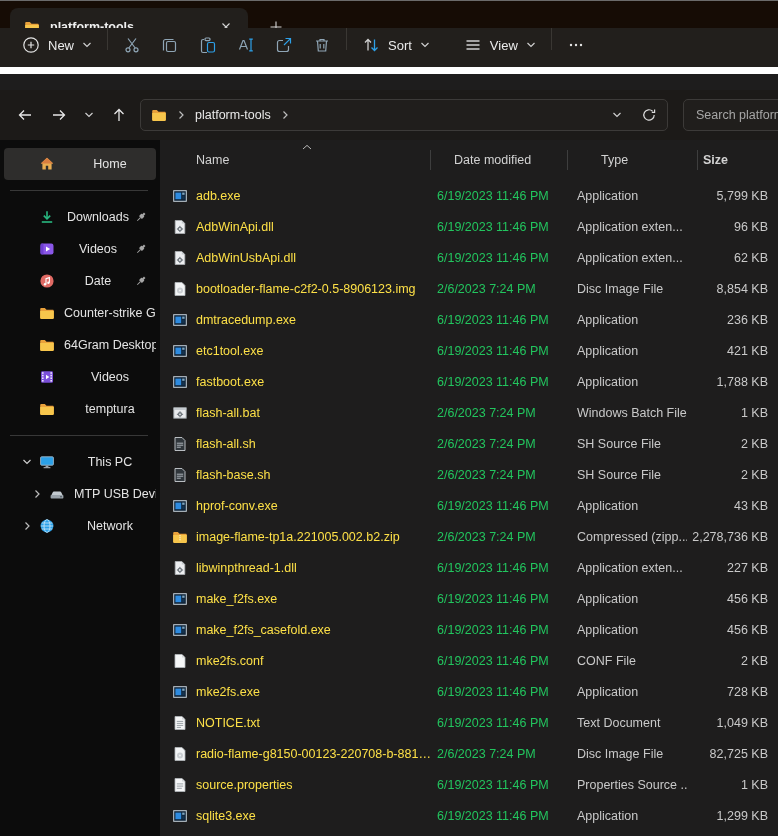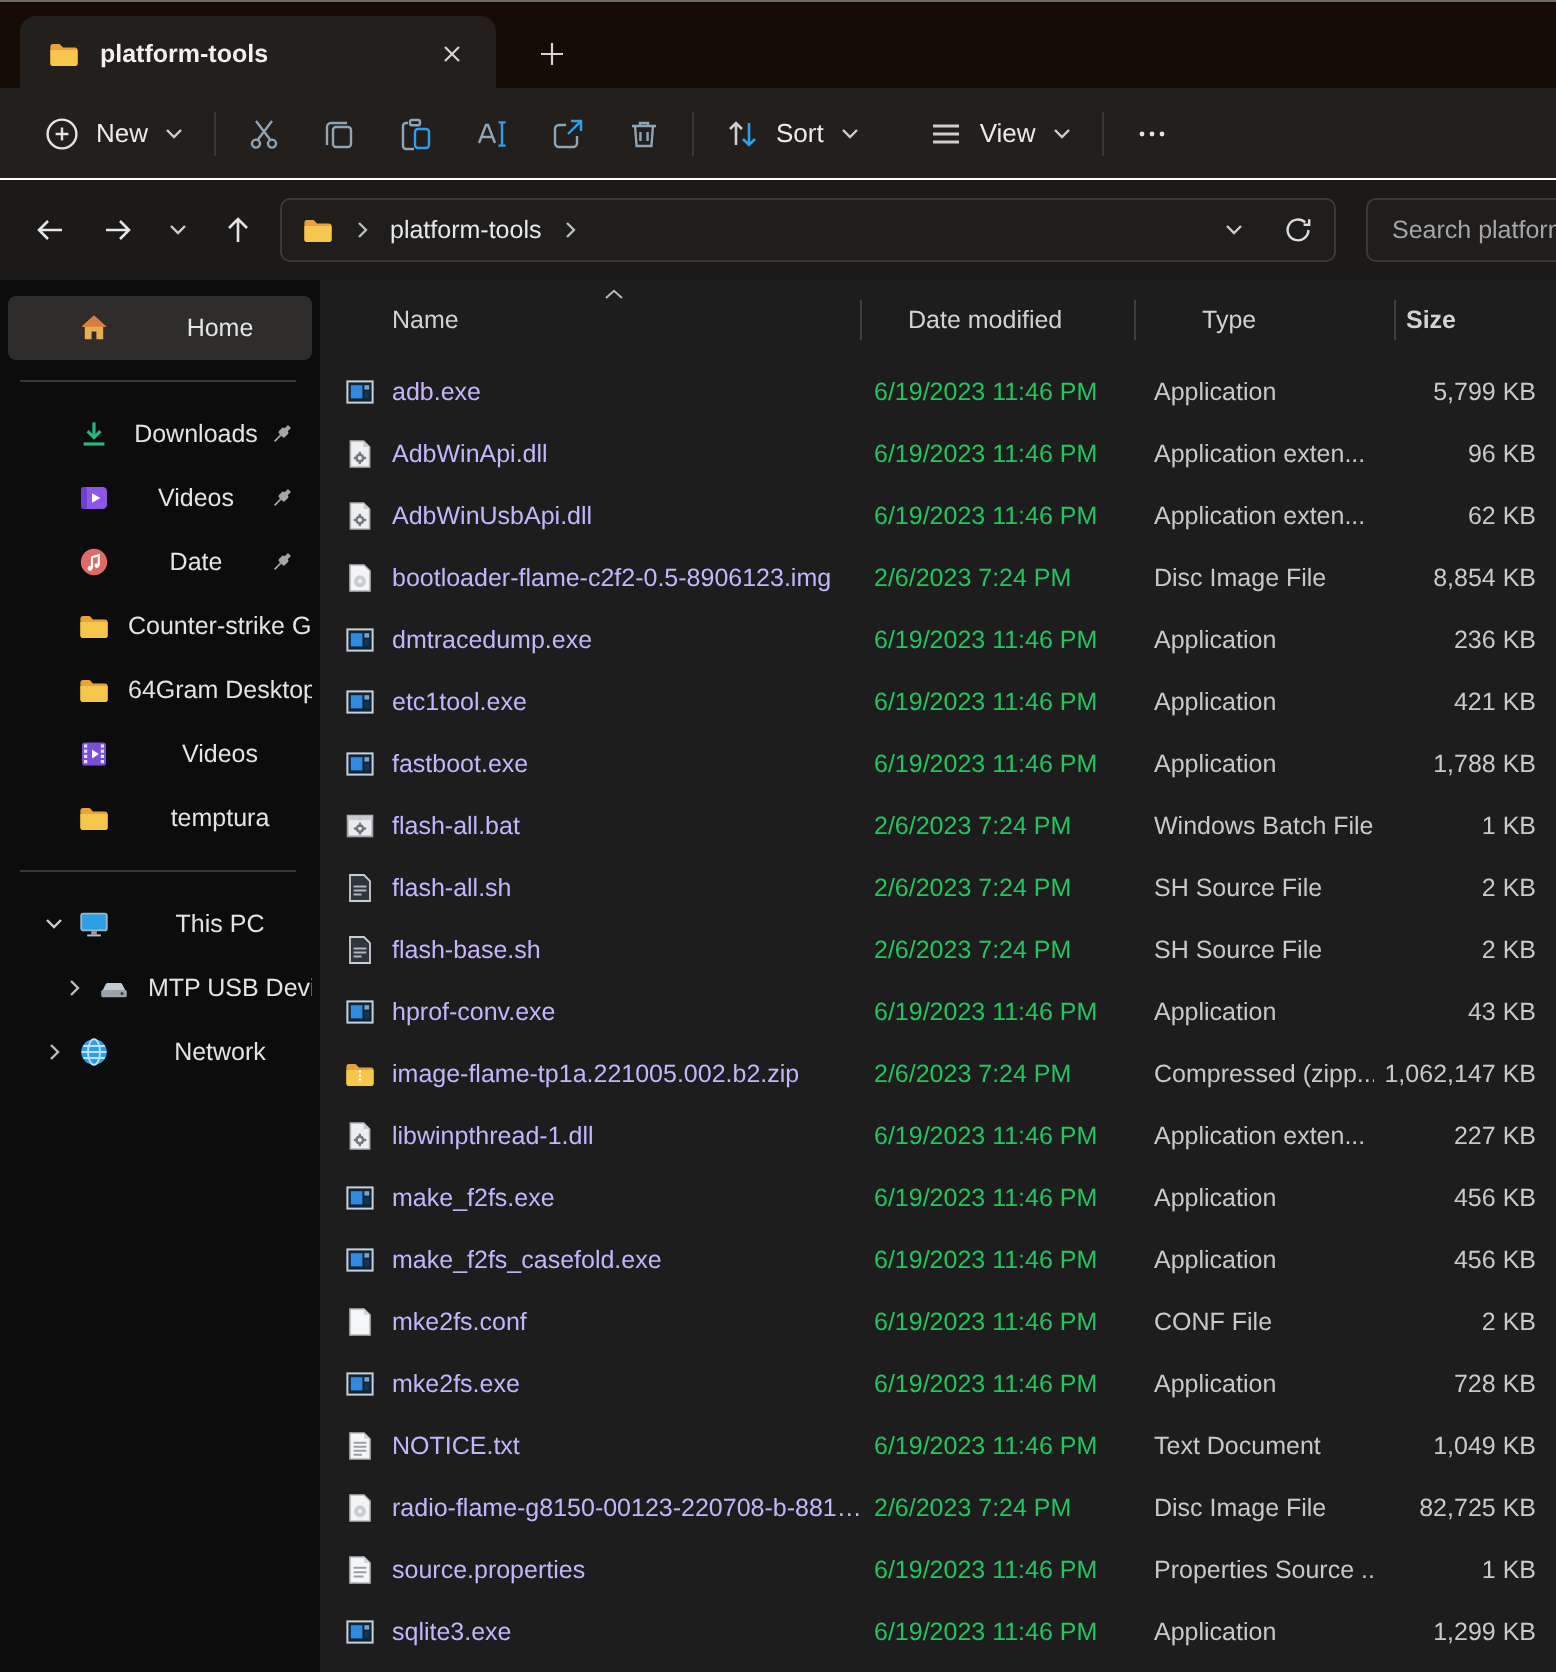--- a/index.html
+++ b/index.html
@@ -14,22 +14,22 @@
 
   
   .titlebar{position:absolute;left:0;top:0;width:778px;height:44px;background:#160c05;border-top:1px solid #6b6b6b;box-sizing:border-box;}
   .tab{position:absolute;left:10px;top:7px;width:238px;height:37px;background:#221f1c;
        border-radius:8px 8px 0 0;display:flex;align-items:center;padding:0 10px 0 14px;box-sizing:border-box;gap:10px;}
   .tab-label{flex:1;font-size:12.5px;font-weight:700;color:#f0f0f0;white-space:nowrap;overflow:hidden;}
   .tab-close{width:24px;height:24px;display:flex;align-items:center;justify-content:center;border-radius:4px;cursor:pointer;}
   .newtab{position:absolute;left:263px;top:13px;width:26px;height:26px;display:flex;align-items:center;justify-content:center;border-radius:4px;cursor:pointer;}
 
   
-  .toolbar{position:absolute;left:0;top:44px;width:778px;height:46px;background:#221f1c;
-           display:flex;align-items:center;border-bottom:1px solid #ffffff;box-sizing:border-box;}
+  .toolbar{position:absolute;left:0;top:28px;width:778px;height:46px;background:#221f1c;
+           display:flex;align-items:flex-start;border-bottom:7px solid #ffffff;box-sizing:border-box;}
   .tb-btn{display:flex;align-items:center;gap:7px;height:34px;padding:0 9px;border-radius:4px;cursor:pointer;}
   .tb-btn .lbl{font-size:13px;color:#ebebeb;}
   .tb-ic{width:38px;height:34px;display:flex;align-items:center;justify-content:center;border-radius:4px;cursor:pointer;}
   .tb-sep{width:1px;height:22px;background:#3a3733;margin:0 5px;flex:none;}
   .sp{flex:none;}
 
   
   .addrbar{position:absolute;left:0;top:90px;width:778px;height:50px;background:#1c1a18;display:flex;align-items:center;box-sizing:border-box;}
   .nav-btn{width:34px;height:32px;display:flex;align-items:center;justify-content:center;border-radius:4px;cursor:pointer;flex:none;}
   .addr-box{position:absolute;left:140px;top:9px;width:528px;height:32px;background:#201e1c;border:1px solid #3c3a38;border-radius:5px;
@@ -58,21 +58,21 @@
   .list-header{position:relative;height:40px;}
   .lh{position:absolute;top:13px;font-size:12.5px;color:#d2d2d2;cursor:pointer;}
   .lh-name{left:36px;} .lh-date{left:294px;} .lh-type{left:417px;margin-left:24px;} .lh-size{left:543px;font-weight:bold;}
   .lh-caret{position:absolute;left:142px;top:4px;cursor:pointer;}
   .lh-div{position:absolute;top:10px;width:1px;height:20px;background:#3e3e3e;}
   .d1{left:270px;} .d2{left:407px;} .d3{left:537px;}
 
   .rows{position:absolute;left:0;top:40px;right:0;bottom:0;}
   .row{display:flex;align-items:center;height:31px;padding-left:12px;box-sizing:border-box;cursor:default;}
   .ficn{width:16px;height:16px;margin-right:8px;}
-  .c-name{width:241px;font-size:12.5px;color:#c4b5fd;white-space:nowrap;overflow:hidden;text-overflow:ellipsis;padding-right:6px;box-sizing:border-box;}
+  .c-name{width:241px;font-size:12.5px;color:#fde047;white-space:nowrap;overflow:hidden;text-overflow:ellipsis;padding-right:6px;box-sizing:border-box;}
   .c-date{width:140px;font-size:12.5px;color:#22c55e;white-space:nowrap;}
   .c-type{width:110px;font-size:12.5px;color:#c9c9c9;white-space:nowrap;overflow:hidden;}
   .c-size{width:81px;font-size:12.5px;color:#c9c9c9;text-align:right;white-space:nowrap;}
 </style>
 </head>
 <body>
 
 <div class="titlebar">
   <div class="tab">
     <span class="icn">
@@ -652,21 +652,21 @@
         <span class="icn ficn">
           <svg width="16" height="16" viewBox="0 0 16 16">
             <path d="M1.2 4.2c0-.7.5-1.2 1.2-1.2h3.4l1.7 1.7h6.1c.7 0 1.2.5 1.2 1.2v6.9c0 .7-.5 1.2-1.2 1.2H2.4c-.7 0-1.2-.5-1.2-1.2z" fill="#e9a13b"></path>
             <path d="M1.2 6h13.6v6.8c0 .7-.5 1.2-1.2 1.2H2.4c-.7 0-1.2-.5-1.2-1.2z" fill="#f7c64c"></path>
             <path d="M8 6.3v1M8 8.3v1M8 10.3v1" stroke="#fff" stroke-width="1.1"></path>
           </svg>
         </span>
         <span class="c-name">image-flame-tp1a.221005.002.b2.zip</span>
         <span class="c-date">2/6/2023 7:24 PM</span>
         <span class="c-type">Compressed (zipp...</span>
-        <span class="c-size">1,062,147 KB</span>
+        <span class="c-size">2,278,736 KB</span>
       </div>
       <div class="row">
         <span class="icn ficn">
           <svg width="16" height="16" viewBox="0 0 16 16">
             <path d="M3.2 1.5h6.6l3 3v10H3.2z" fill="#eceef0" stroke="#aeb2b6" stroke-width=".8"></path>
             <path d="M9.8 1.5l3 3h-3z" fill="#c6cacd"></path>
             <g fill="#737a80">
               <circle cx="7.9" cy="10" r="2.3"></circle>
               <rect x="7.3" y="6.9" width="1.2" height="1.4"></rect>
               <rect x="7.3" y="11.7" width="1.2" height="1.4"></rect>

